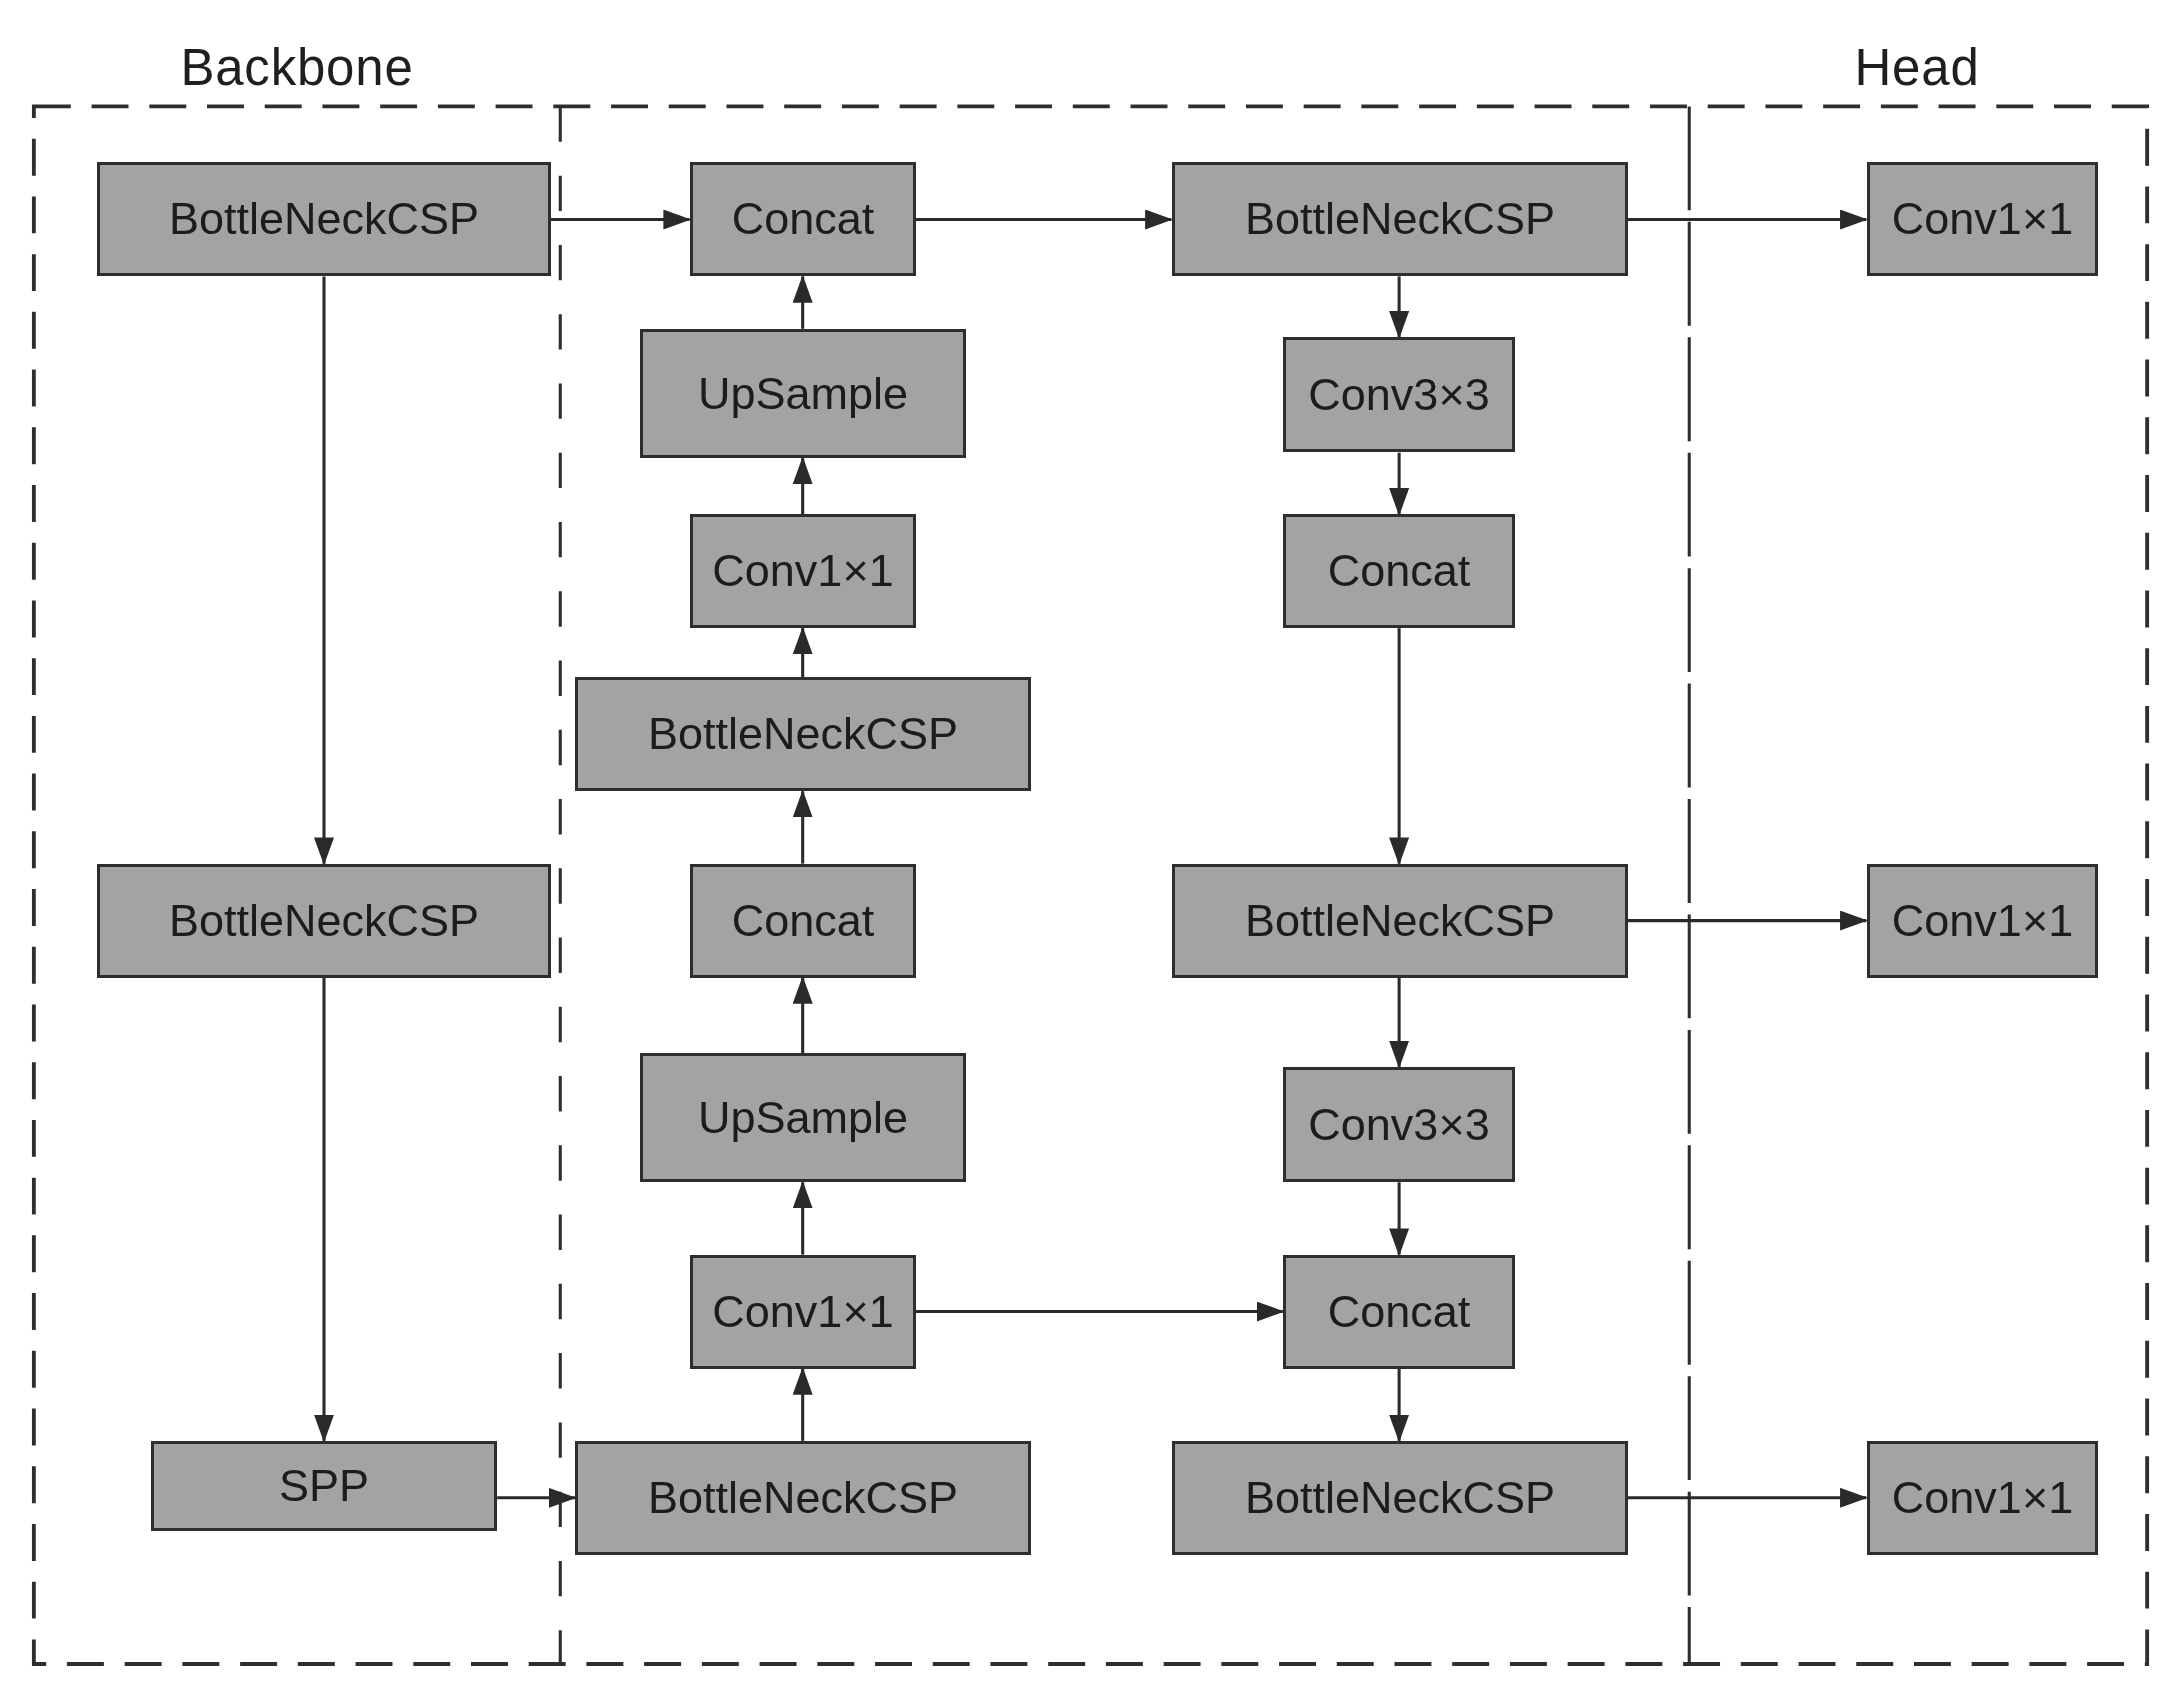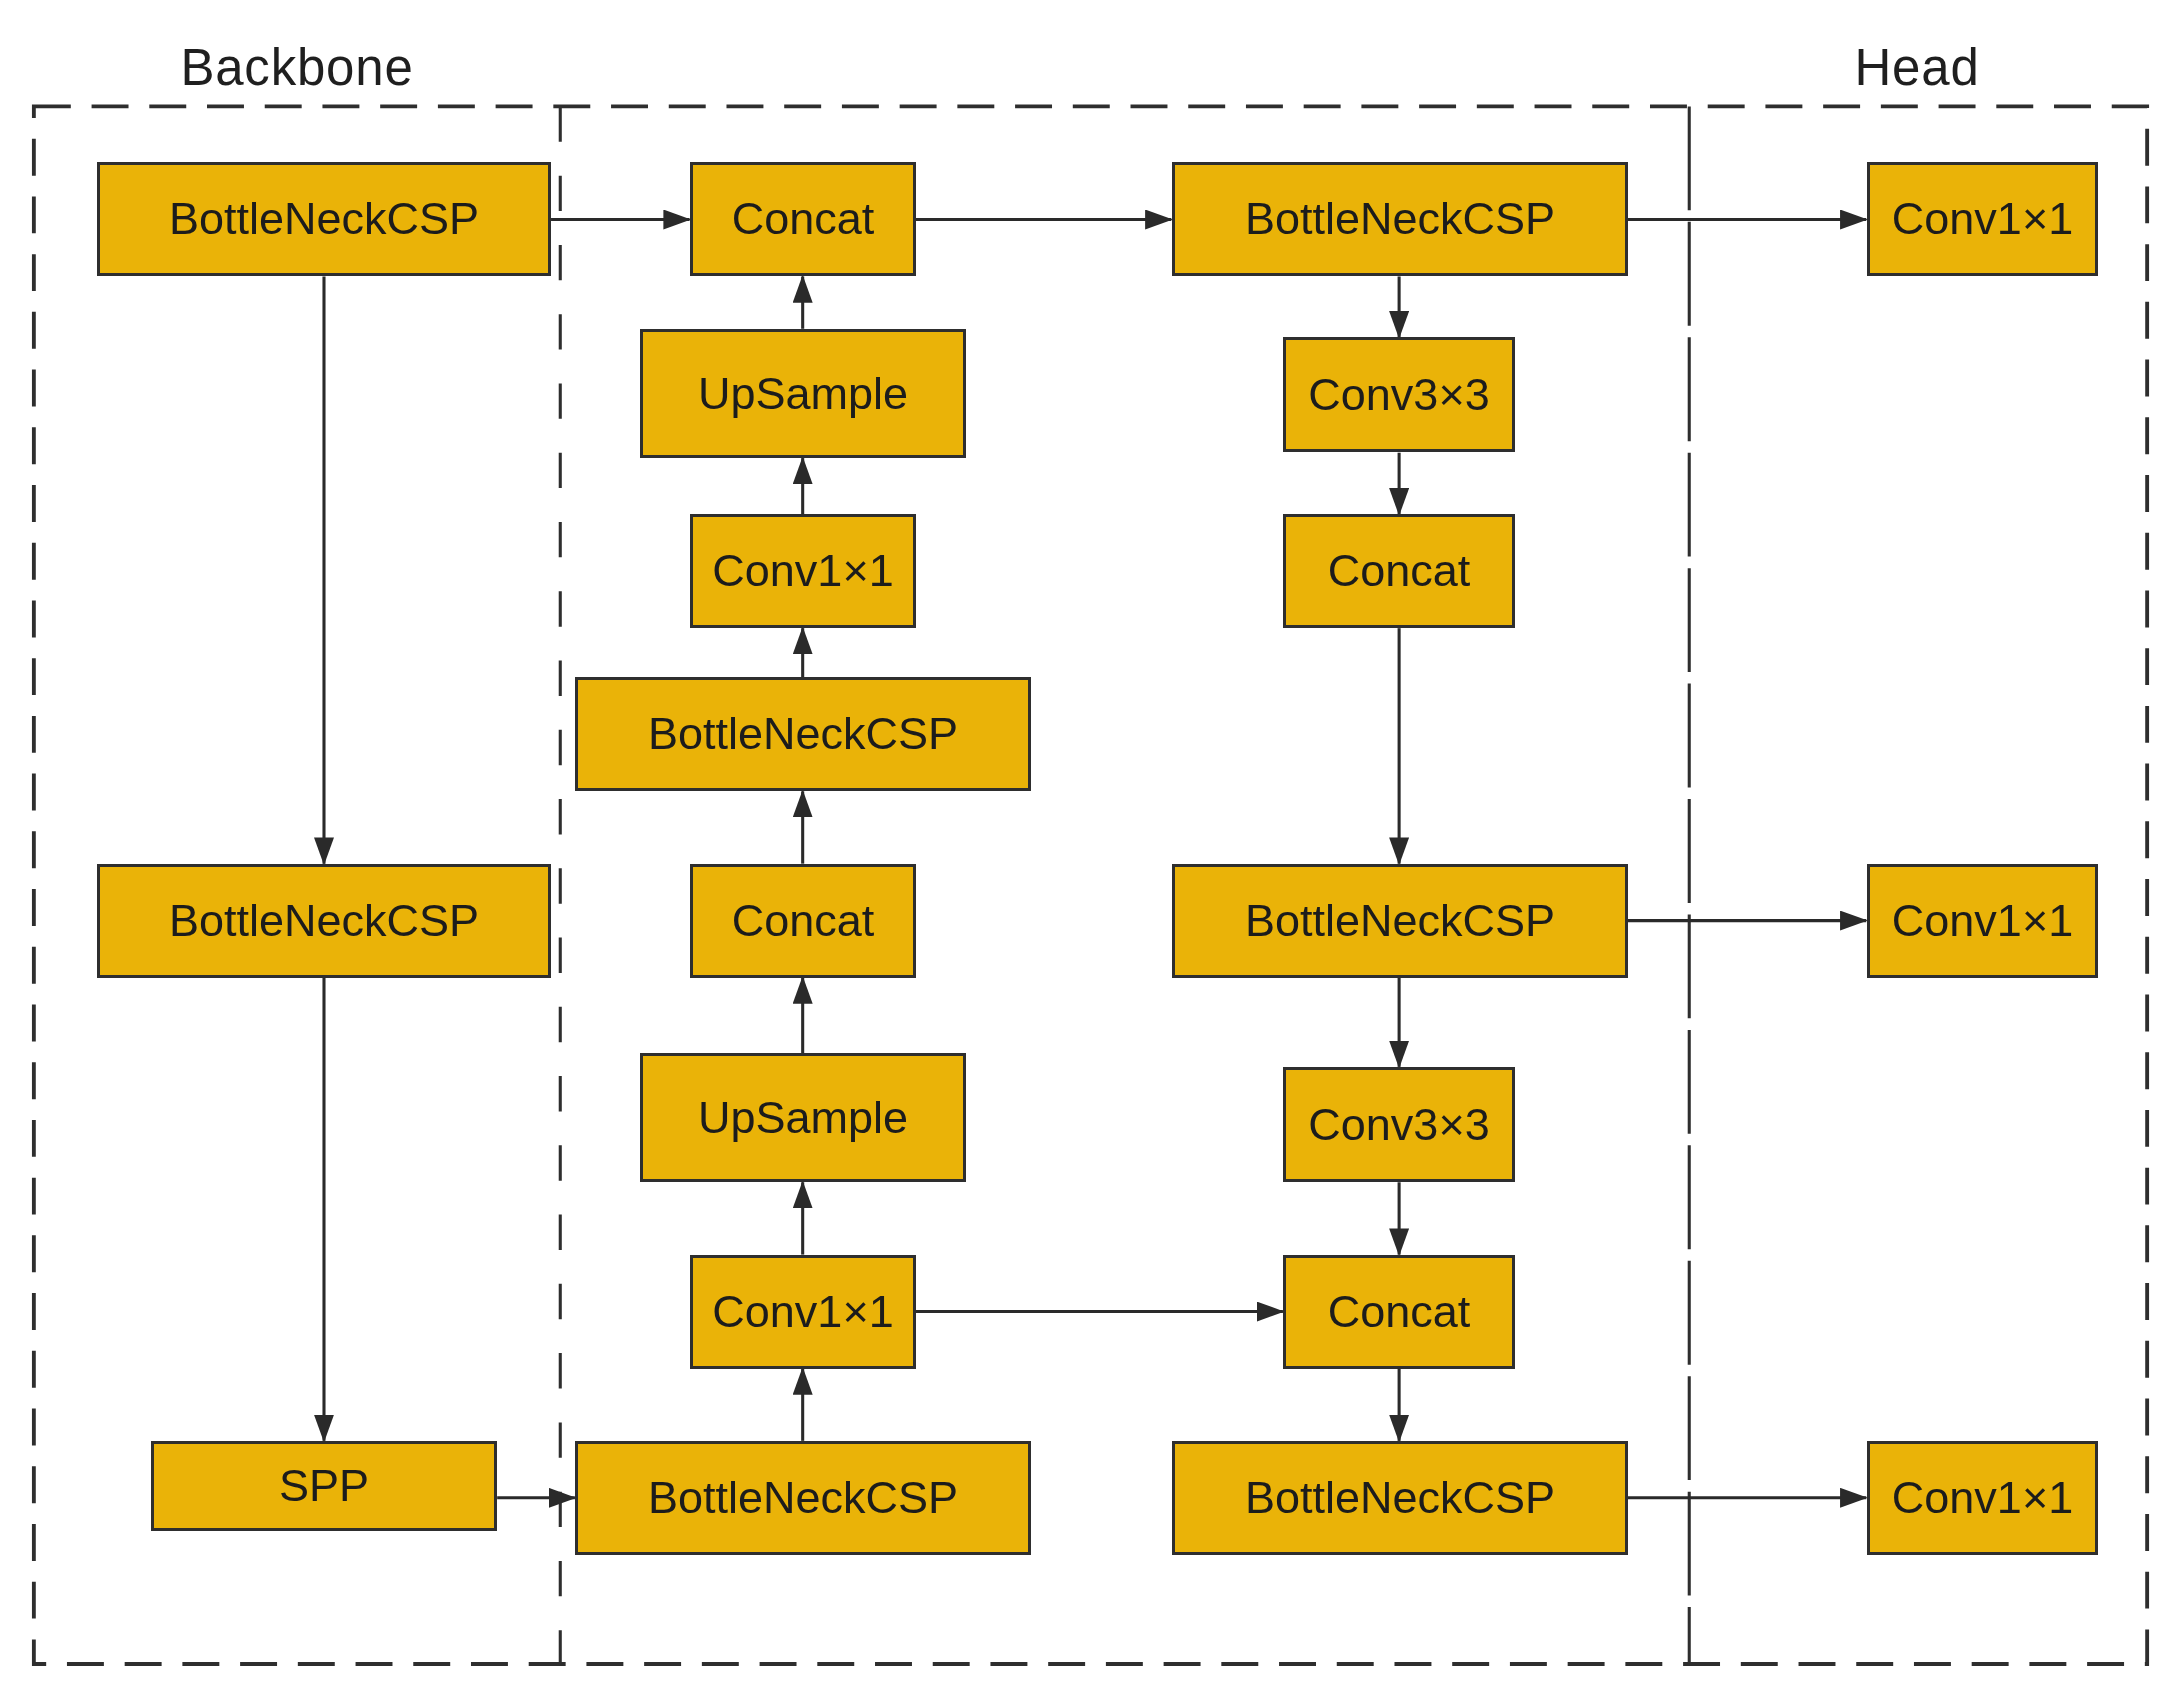--- a/index.html
+++ b/index.html
@@ -15,21 +15,21 @@
     position: absolute;
     width: 462px;
     text-align: center;
     font-size: 51px;
     color: #1f1f1f;
     letter-spacing: 0.8px;
   }
   .node {
     position: absolute;
     box-sizing: border-box;
-    background: #eab308;
+    background: #a3a3a3;
     border: 3.1px solid #2e2e2e;
     display: flex;
     align-items: center;
     justify-content: center;
     font-size: 45px;
     color: #1c1c1c;
     white-space: nowrap;
     z-index: 2;
   }
   #connector-layer {

